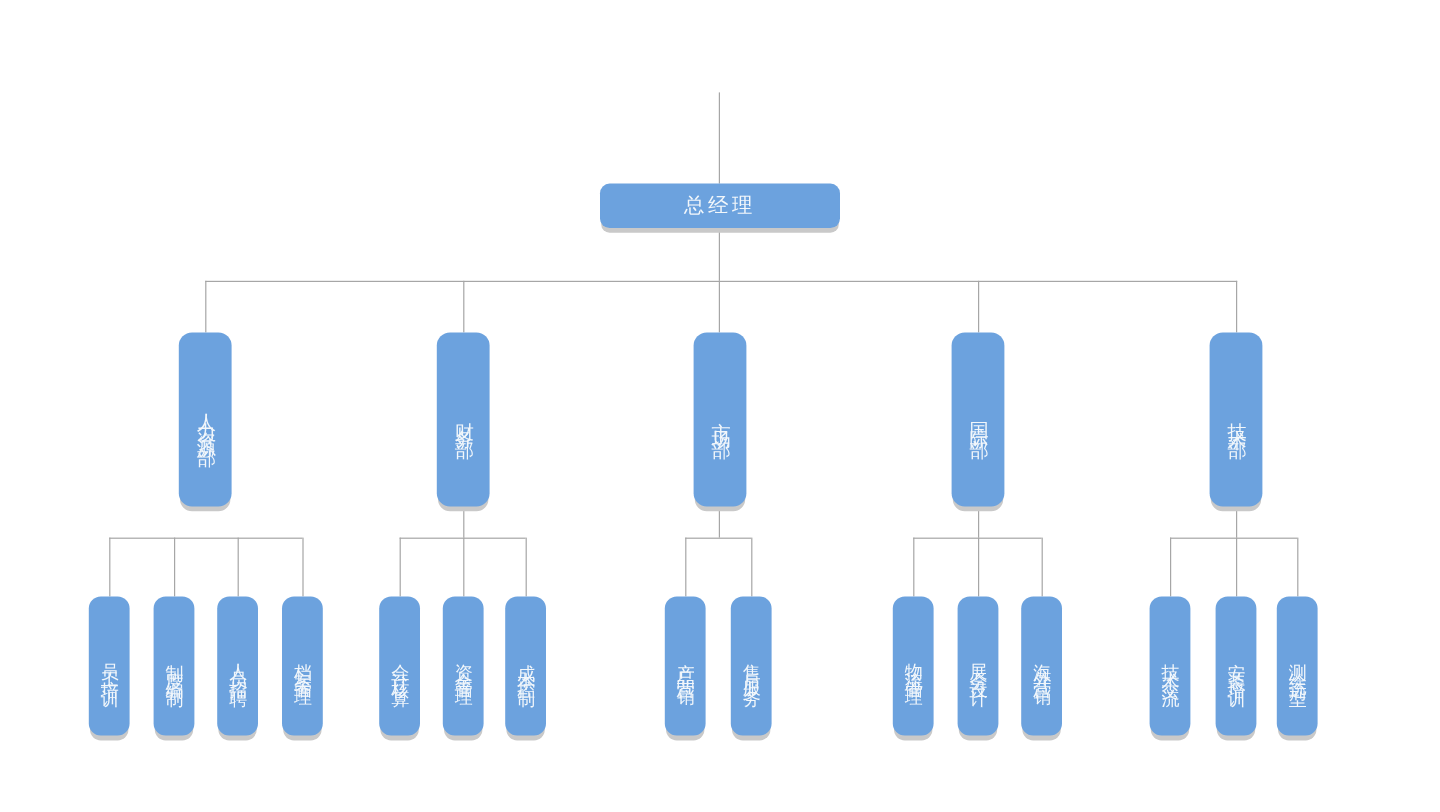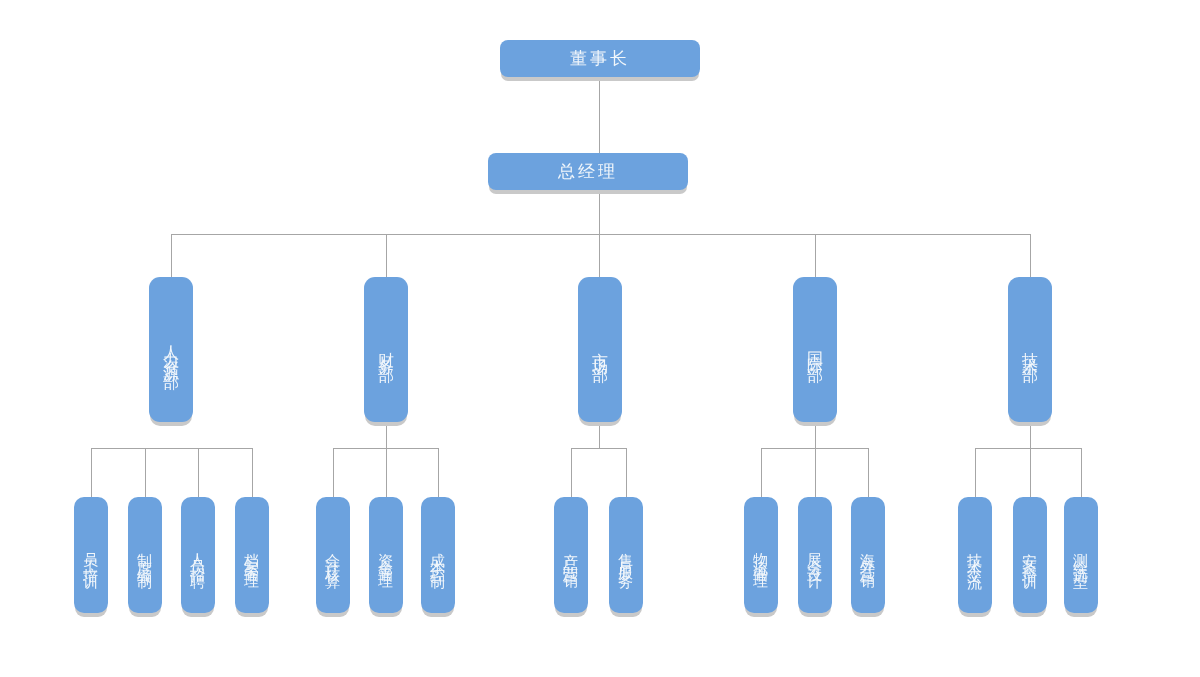--- a/index.html
+++ b/index.html
@@ -62,24 +62,21 @@
   <div class="vline" style="left:438px;top:448px;height:49px"></div>
   <div class="vline" style="left:571px;top:448px;height:49px"></div>
   <div class="vline" style="left:626px;top:448px;height:49px"></div>
   <div class="vline" style="left:761px;top:448px;height:49px"></div>
   <div class="vline" style="left:815px;top:448px;height:49px"></div>
   <div class="vline" style="left:868px;top:448px;height:49px"></div>
   <div class="vline" style="left:975px;top:448px;height:49px"></div>
   <div class="vline" style="left:1030px;top:448px;height:49px"></div>
   <div class="vline" style="left:1081px;top:448px;height:49px"></div>
 
-  <div class="node top" style="left:500px;top:40px">
-    <span>董事长</span>
-  </div>
-  <div class="node top" style="left:488px;top:153px">
+  <div class="node top" style="left:500px;top:153px">
     <span>总经理</span>
   </div>
 
   <div class="node dept" style="left:149px">
     <span class="vtext">人力资源部</span>
   </div>
   <div class="node dept" style="left:364px">
     <span class="vtext">财务部</span>
   </div>
   <div class="node dept" style="left:578px">

